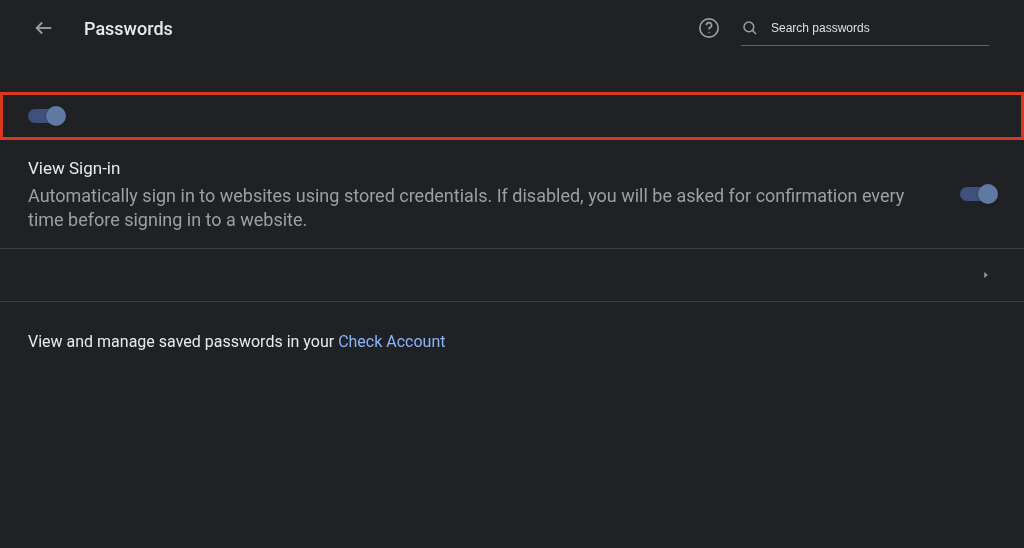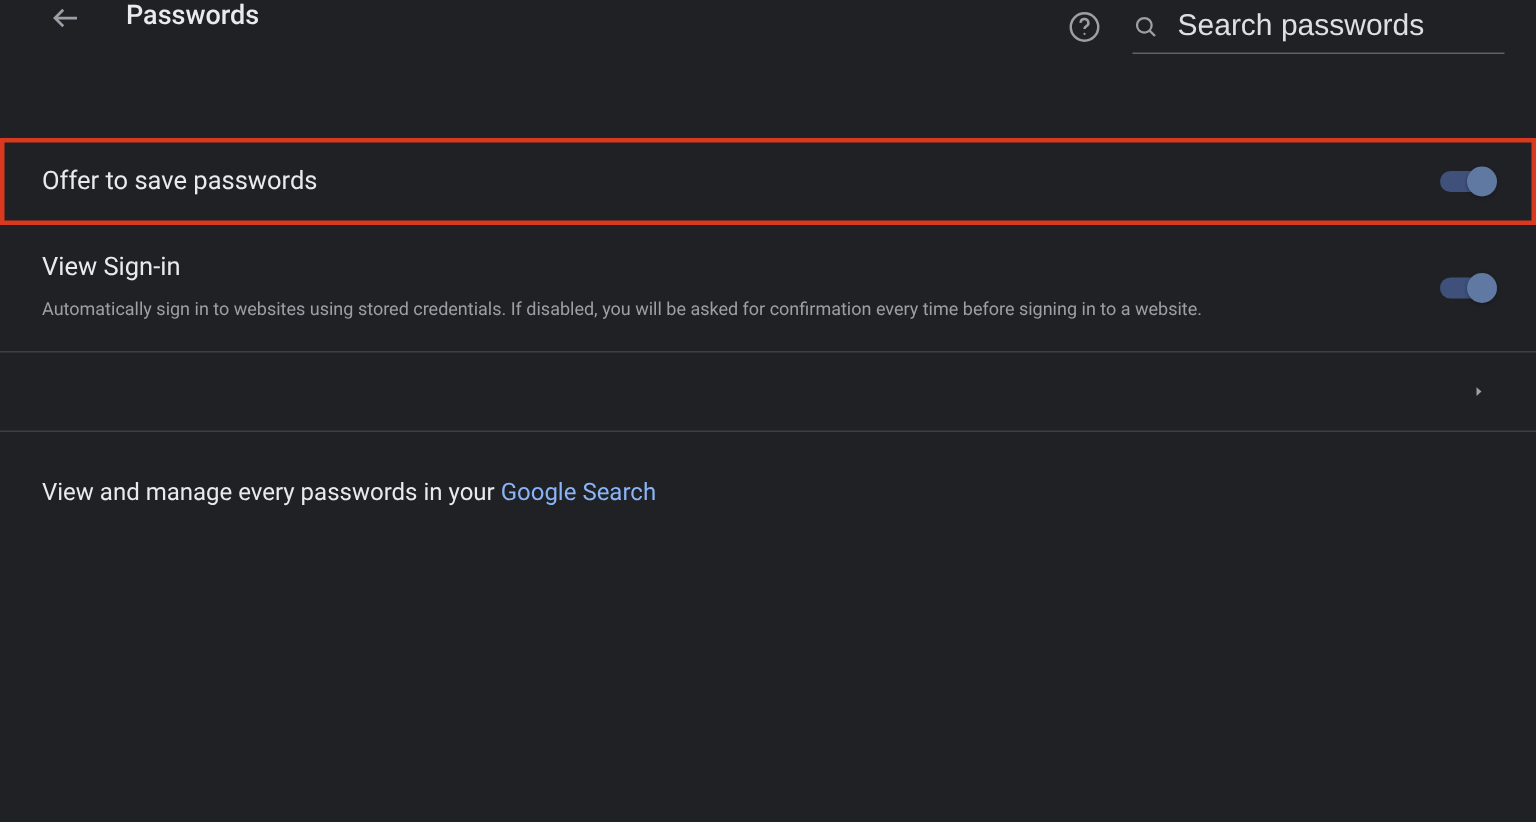--- a/index.html
+++ b/index.html
@@ -11,23 +11,23 @@
     font-family: Roboto, "Segoe UI", Arial, sans-serif;
     color: #e8eaed;
     overflow: hidden;
     -webkit-font-smoothing: antialiased;
   }
   * { box-sizing: border-box; }
 
   
   .header {
     display: flex;
-    align-items: flex-start;
+    align-items: center;
     height: 56px;
-    padding: 0 21px 0 32px;
+    padding: 0 35px 0 32px;
   }
   .back-btn {
     width: 24px; height: 24px;
     display: flex; align-items: center; justify-content: center;
     color: #9aa0a6;
     cursor: pointer;
     margin-right: 28px;
   }
   .title {
     font-size: 18px;
@@ -54,42 +54,42 @@
     color: #9aa0a6;
     margin-right: 10px;
     width: 20px; height: 20px;
     display:flex;align-items:center;justify-content:center;
   }
   .search-input {
     background: transparent;
     border: none;
     outline: none;
     color: #e8eaed;
-    font-size: 20px;
+    font-size: 12px;
     width: 100%;
   }
   .search-input::placeholder { color: #e8eaed; opacity: 0.95; }
 
   
   .rows { margin-top: 36px; }
   .row {
     padding: 16px 28px;
     border-bottom: 1px solid #3c4043;
     display: flex;
     align-items: center;
   }
   .row.first { border-top: 1px solid #3c4043; }
   .row .text-col { flex: 1 1 auto; padding-right: 16px; }
   .row .label {
     font-size: 17px;
     color: #e8eaed;
     line-height: 24px;
   }
   .row .desc {
-    font-size: 12px;
+    font-size: 18px;
     color: #9aa0a6;
     line-height: 24px;
     margin-top: 4px;
   }
   .row .ctl-col { flex: 0 0 auto; display:flex; align-items:center; }
 
   .highlighted {
     outline: 3px solid #d93a1f;
     outline-offset: -3px;
   }
@@ -158,23 +158,20 @@
           <line x1="20" y1="20" x2="15.2" y2="15.2"></line>
         </svg>
     </span>
     <input class="search-input" type="text" placeholder="Search passwords" style="">
   </div>
 </div>
 
 <div class="rows">
 
   <div class="row first highlighted">
-    <div class="text-col">
-      <div class="label">Offer to save passwords</div>
-    </div>
     <div class="ctl-col">
       <div class="toggle on">
           <div class="knob"></div>
         </div>
     </div>
   </div>
 
   <div class="row">
     <div class="text-col">
       <div class="label">View Sign-in</div>
@@ -193,16 +190,16 @@
     <div class="ctl-col">
       <span class="chevron">
         <svg width="10" height="10" viewBox="0 0 24 24" fill="currentColor">
             <polygon points="8,5 16,12 8,19"></polygon>
           </svg>
       </span>
     </div>
   </div>
 
   <div class="footer-row">
-    <span>View and manage every passwords in your </span><a>Google Search</a>
+    <span>View and manage saved passwords in your </span><a>Check Account</a>
   </div>
 
 </div>
 
 </body></html>

